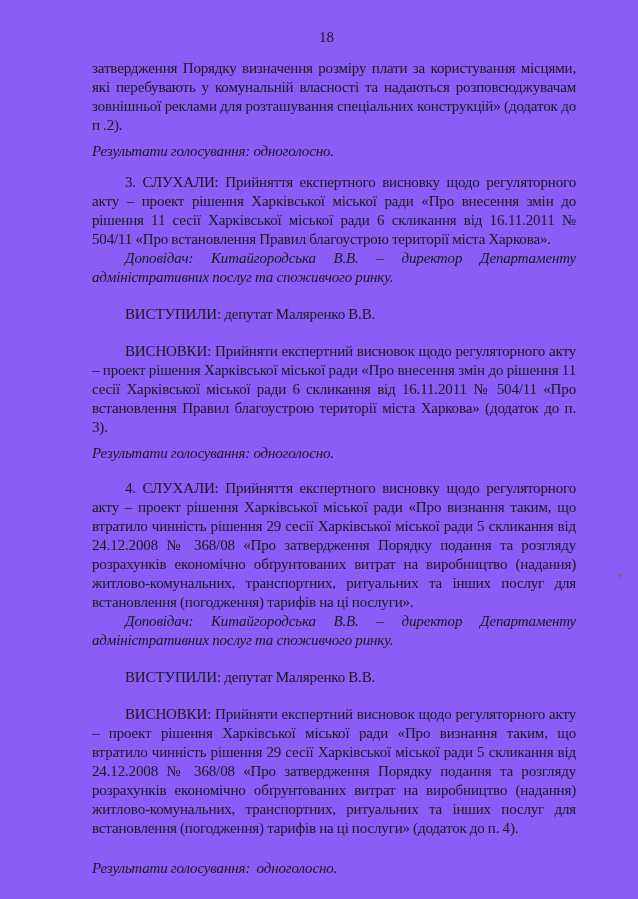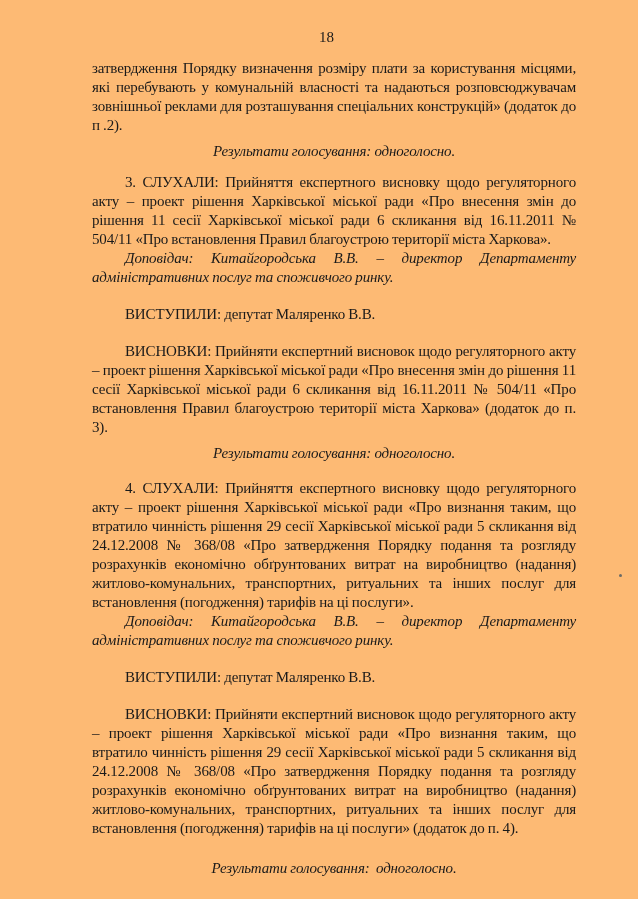--- a/index.html
+++ b/index.html
@@ -5,21 +5,21 @@
   html, body {
     margin: 0;
     padding: 0;
     background: #f7f7f6;
   }
   .page {
     position: relative;
     width: 638px;
     height: 899px;
     margin: 0 auto;
-    background: #fdba74;
+    background: #8b5cf6;
     box-sizing: border-box;
     padding: 28px 62px 0 92px;
     overflow: hidden;
     font-family: "Liberation Serif", "DejaVu Serif", serif;
     color: #1a1a1a;
   }
   .page-number {
     text-align: center;
     font-size: 15px;
     line-height: 18px;
@@ -30,21 +30,21 @@
     font-size: 15px;
     line-height: 19px;
     text-align: justify;
     letter-spacing: -0.15px;
     word-spacing: -0.4px;
   }
   .indent { text-indent: 33px; font-family: Liberation Serif, serif; }
   .speaker { font-style: italic; }
   .vote {
     font-style: italic;
-    text-align: center;
+    text-align: left;
     white-space: pre-wrap;
     margin-top: 7px;
     margin-bottom: 12px;
   }
   .block-gap { margin-top: 18px; }
   .section-gap { margin-top: 16px; }
   .last-vote { margin-top: 21px; }
   .artifact-dot {
     position: absolute;
     left: 619px;

